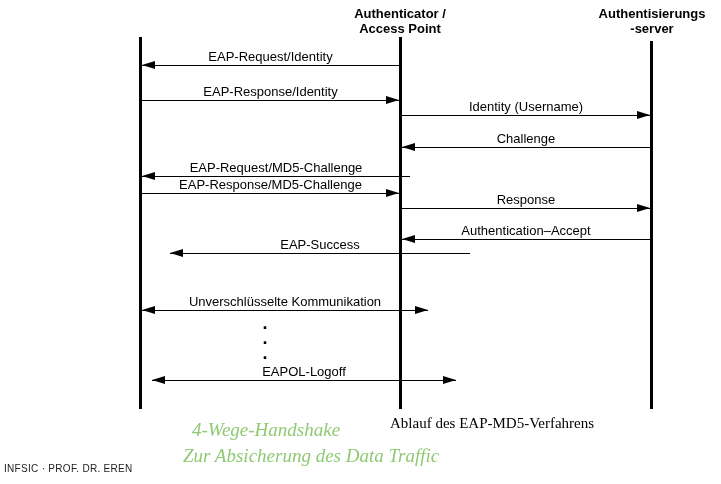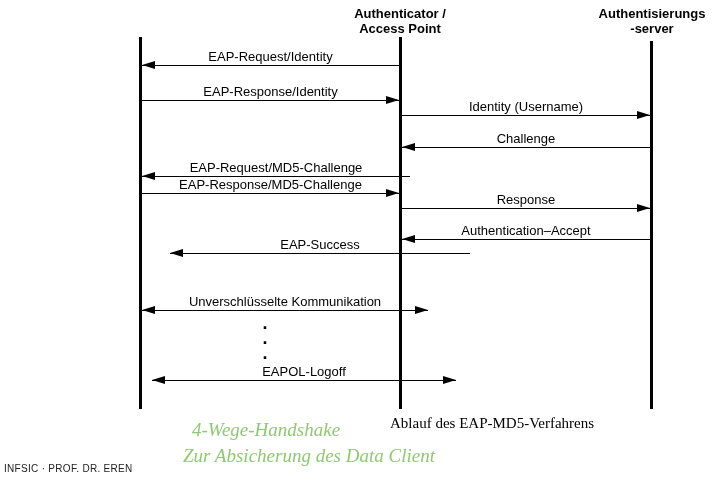--- a/index.html
+++ b/index.html
@@ -147,17 +147,17 @@
 
   <div class="msg" style="left:152px; top:364px; width:304px;">
     <div class="msg-label">EAPOL-Logoff</div>
     <div class="msg-line">
       <span class="arrowhead ah-left"></span>
       <span class="arrowhead ah-right"></span>
     </div>
   </div>
 
   <div class="green-note" style="left:192px; top:419px;">4-Wege-Handshake</div>
-  <div class="green-note" style="left:183px; top:445px;">Zur Absicherung des Data Client</div>
+  <div class="green-note" style="left:183px; top:445px;">Zur Absicherung des Data Traffic</div>
   <div class="caption" style="left:390px; top:415px;">Ablauf des EAP-MD5-Verfahrens</div>
   <div class="credit" style="left:4px; top:463px;">INFSIC · PROF. DR. EREN</div>
 
 </div>
 
 </body></html>

